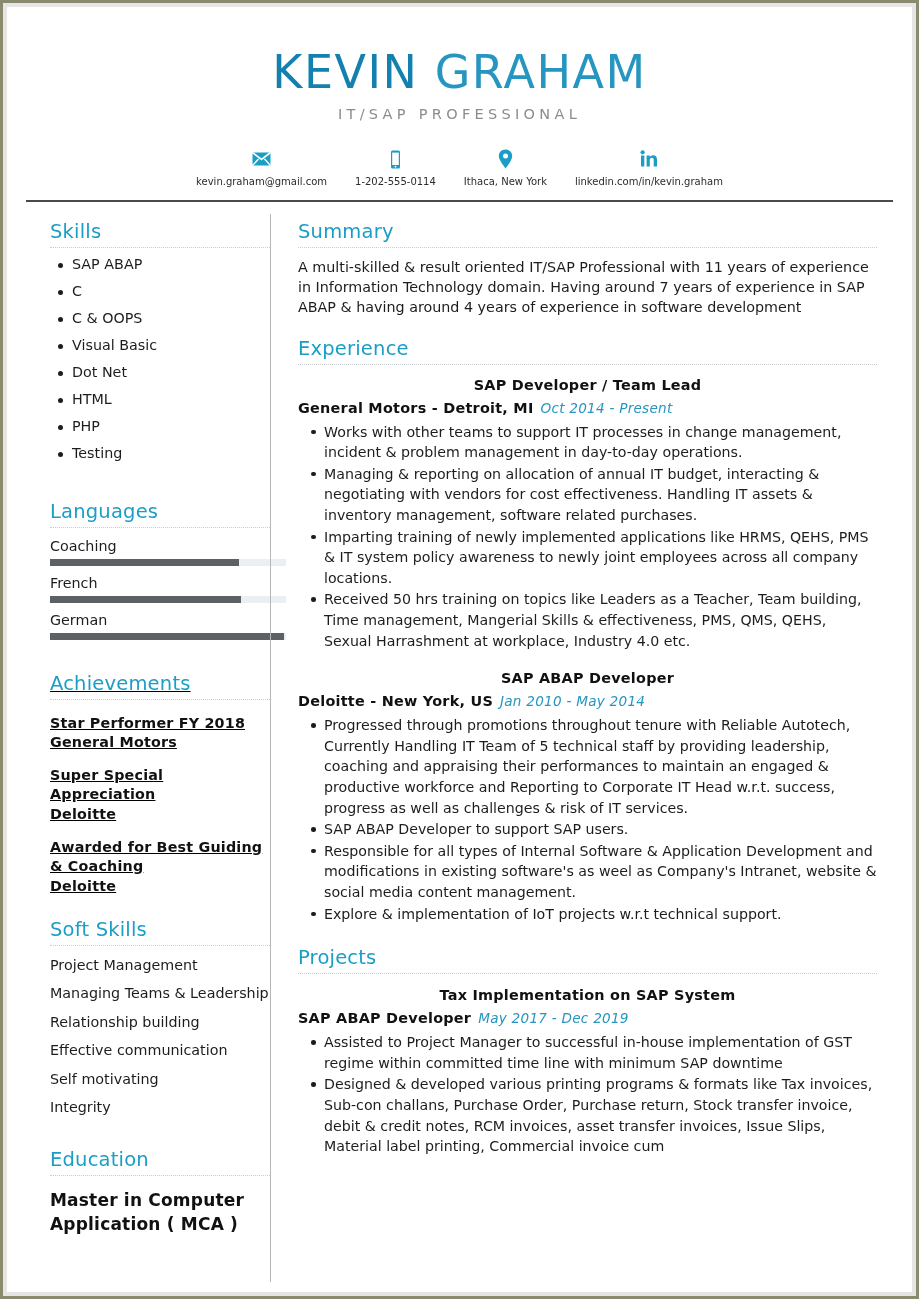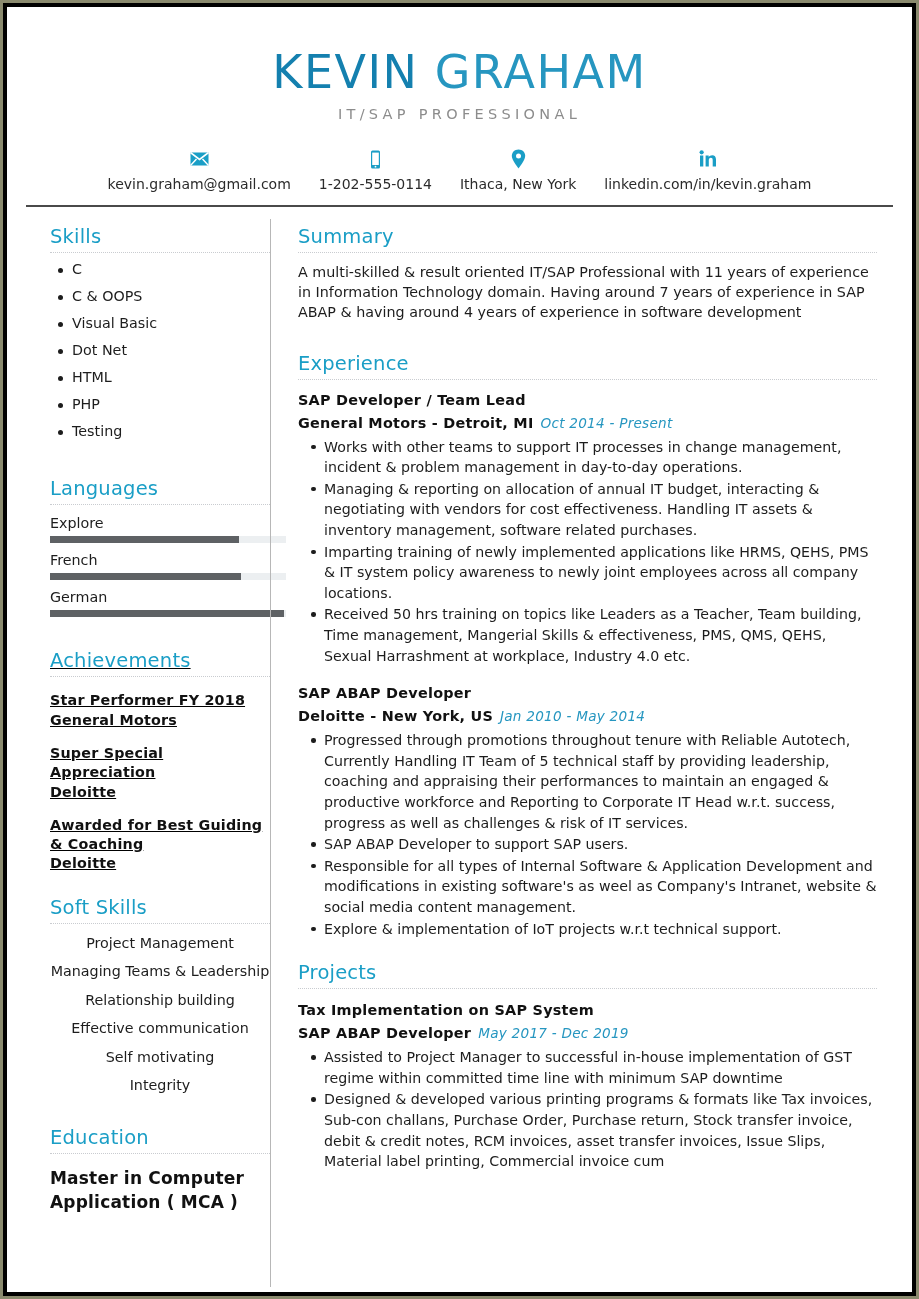--- a/index.html
+++ b/index.html
@@ -11,21 +11,21 @@
     width: 919px;
     height: 1299px;
     font-family: "DejaVu Sans", "Liberation Sans", sans-serif;
     overflow: hidden;
   }
   .page {
     position: relative;
     width: 919px;
     height: 1299px;
     box-sizing: border-box;
-    background: #000000;
+    background: #e5e5e5;
     border: 3px solid #8a8a6e;
   }
   .sheet {
     position: absolute;
     left: 4px;
     top: 4px;
     right: 4px;
     bottom: 4px;
     background: #ffffff;
     border: 1px solid #ffffff;
@@ -69,21 +69,21 @@
   .contact-icon {
     height: 21px;
     display: flex;
     align-items: center;
     justify-content: center;
     color: #1a9ec6;
   }
   .contact-icon svg { display: block; }
   .contact-text {
     margin-top: 6px;
-    font-size: 14px;
+    font-size: 10px;
     color: #2b2b2b;
     white-space: nowrap;
   }
   .header-rule {
     margin: 13px 18px 0 18px;
     border-top: 2px solid #4a4a4a;
   }
 
   
   .columns {
@@ -182,21 +182,20 @@
     color: #111;
     line-height: 1.35;
     letter-spacing: 0.2px;
   }
 
   
   .soft-item {
     font-size: 14.3px;
     color: #1d1d1d;
     padding-bottom: 12.5px;
-    text-align: center;
   }
   .soft-wrap { margin-top: 11px; }
 
   
   .edu { margin-top: 13px; }
   .edu-degree {
     font-size: 17px;
     font-weight: bold;
     color: #111;
     line-height: 1.4;
@@ -210,20 +209,21 @@
     color: #1d1d1d;
     line-height: 1.42;
   }
   .job { margin-top: 12px; }
   .job-role {
     font-size: 14.4px;
     font-weight: bold;
     color: #111;
     letter-spacing: 0.25px;
     line-height: 1.45;
+    text-align: center;
   }
   .job-line2 {
     line-height: 1.45;
     letter-spacing: 0.25px;
   }
   .job-company {
     font-size: 14.4px;
     font-weight: bold;
     color: #111;
   }
@@ -248,21 +248,21 @@
   ul.job-bullets li::before {
     content: "";
     position: absolute;
     left: -13px;
     top: 8px;
     width: 4.5px;
     height: 4.5px;
     border-radius: 50%;
     background: #1d1d1d;
   }
-  .sec-right { margin-top: 29px; }
+  .sec-right { margin-top: 19px; }
 </style>
 </head>
 <body>
 
 <div class="page">
  <div class="sheet">
 
   <div class="header">
     <div class="name">
       <span class="first">KEVIN</span>
@@ -320,36 +320,37 @@
   </div>
 
   <div class="columns">
 
     <div class="col-left">
 
       <div class="sec sec-left">
         <div class="sec-head">Skills</div>
         <div class="sec-rule"></div>
         <ul class="bullets">
+          <li>SAP ABAP</li>
           <li>C</li>
           <li>C &amp; OOPS</li>
           <li>Visual Basic</li>
           <li>Dot Net</li>
           <li>HTML</li>
           <li>PHP</li>
           <li>Testing</li>
         </ul>
       </div>
 
       <div class="sec sec-left" style="margin-top:26px;">
         <div class="sec-head">Languages</div>
         <div class="sec-rule"></div>
         <div class="lang">
           <div>
-            <div class="lang-name">Explore</div>
+            <div class="lang-name">Coaching</div>
             <div class="bar-track">
               <div class="bar-fill" style="width: 80%;"></div>
             </div>
           </div>
           <div>
             <div class="lang-name">French</div>
             <div class="bar-track">
               <div class="bar-fill" style="width: 81%;"></div>
             </div>
           </div>

